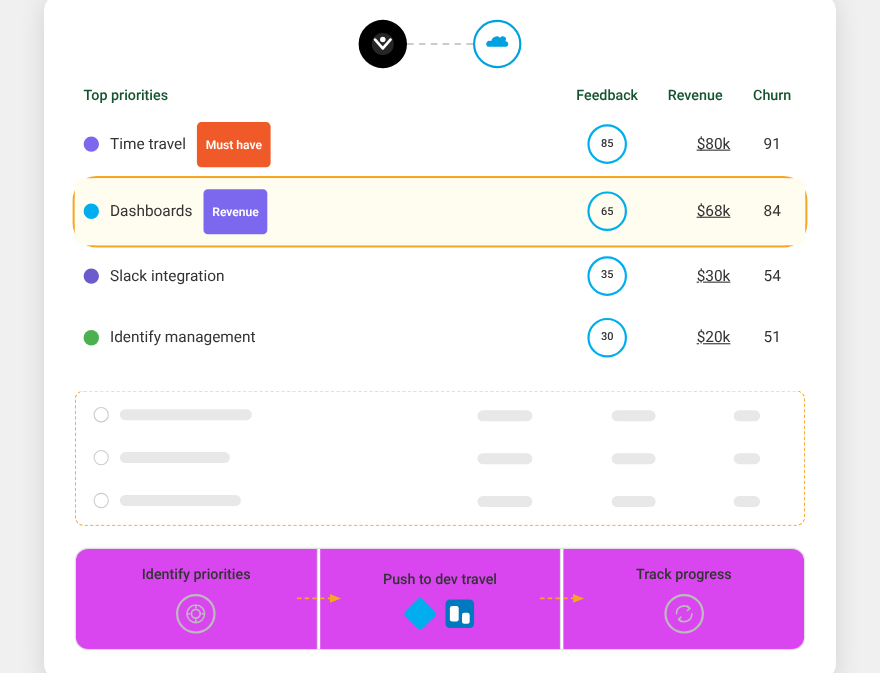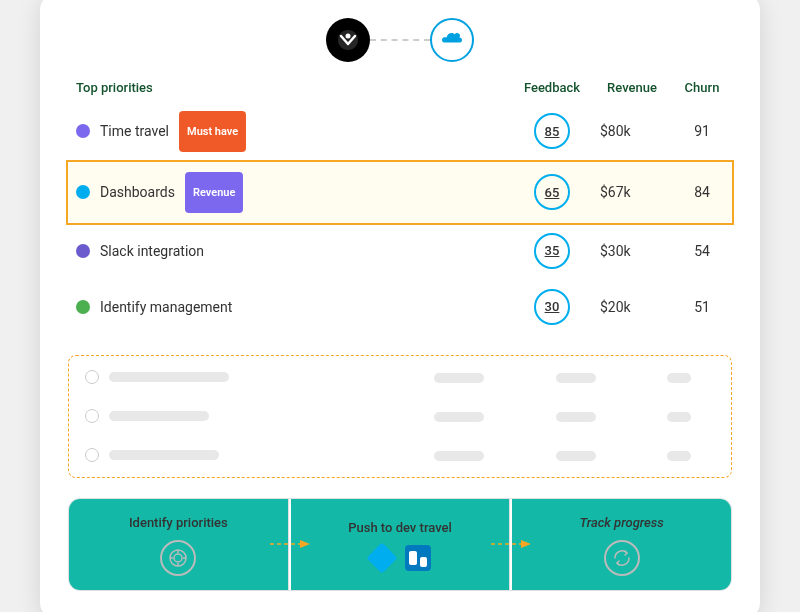--- a/index.html
+++ b/index.html
@@ -97,31 +97,31 @@
       color: #fff;
     }
     .badge-must-have { background: #f05a28; }
     .badge-upsell { background: #7B68EE; }
 
     .feedback-circle {
       width: 36px; height: 36px;
       border-radius: 50%;
       border: 2px solid #00AEEF;
       display: flex; align-items: center; justify-content: center;
-      font-size: 13px;
+      font-size: 10px;
       color: #333;
       font-weight: 500;
       margin: 0 auto;
-      text-decoration: underline;
     }
 
     .revenue {
-      text-align: left;
+      text-align: right;
       color: #555;
       font-size: 14px;
+      text-decoration: underline;
     }
 
     .churn-high { color: #e85454; text-align: center; font-size: 14px; }
     .empty-dot {
       width: 14px; height: 14px;
       border-radius: 50%;
       border: 1.5px solid #ccc;
       display: inline-block;
     }
     .empty-bar {
@@ -150,24 +150,24 @@
     }
     .action-item {
       flex: 1;
       display: flex;
       flex-direction: column;
       align-items: center;
       justify-content: center;
       padding: 16px 12px 14px;
       gap: 10px;
       border-right: 1.5px solid #e0e0e0;
-      background: #14b8a6;
+      background: #d946ef;
       cursor: pointer;
     }
-    .action-item:last-child { border-right: none; font-style: italic; }
+    .action-item:last-child { border-right: none; }
     .action-label {
       font-size: 13px;
       color: #333;
       font-weight: 500;
     }
     .action-icons {
       display: flex;
       gap: 8px;
       align-items: center;
     }
@@ -203,21 +203,21 @@
       font-size: 18px;
       color: #aaa;
     }
 
     
     .highlighted-tr td {
       background: #fffcf0;
     }
     .highlighted-tr {
       box-shadow: 0 0 0 2px #f5a623;
-      border-radius: 0;
+      border-radius: 20px;
     }
 
     tbody tr.highlighted-tr td:first-child { border-radius: 8px 0 0 8px; }
     tbody tr.highlighted-tr td:last-child { border-radius: 0 8px 8px 0; }
   </style>
 </head>
 <body>
 
 <div class="card">
 
@@ -267,21 +267,21 @@
         <td>
           <div class="priority-name">
             <span class="dot dot-blue"></span>
             <span>Dashboards</span>
             <span class="badge badge-upsell">Revenue</span>
           </div>
         </td>
         <td>
           <div class="feedback-circle">65</div>
         </td>
-        <td class="revenue">$67k</td>
+        <td class="revenue">$68k</td>
         <td class="churn-high">84</td>
       </tr>
 
       <tr>
         <td>
           <div class="priority-name">
             <span class="dot dot-dark-purple"></span>
             <span>Slack integration</span>
           </div>
         </td>

